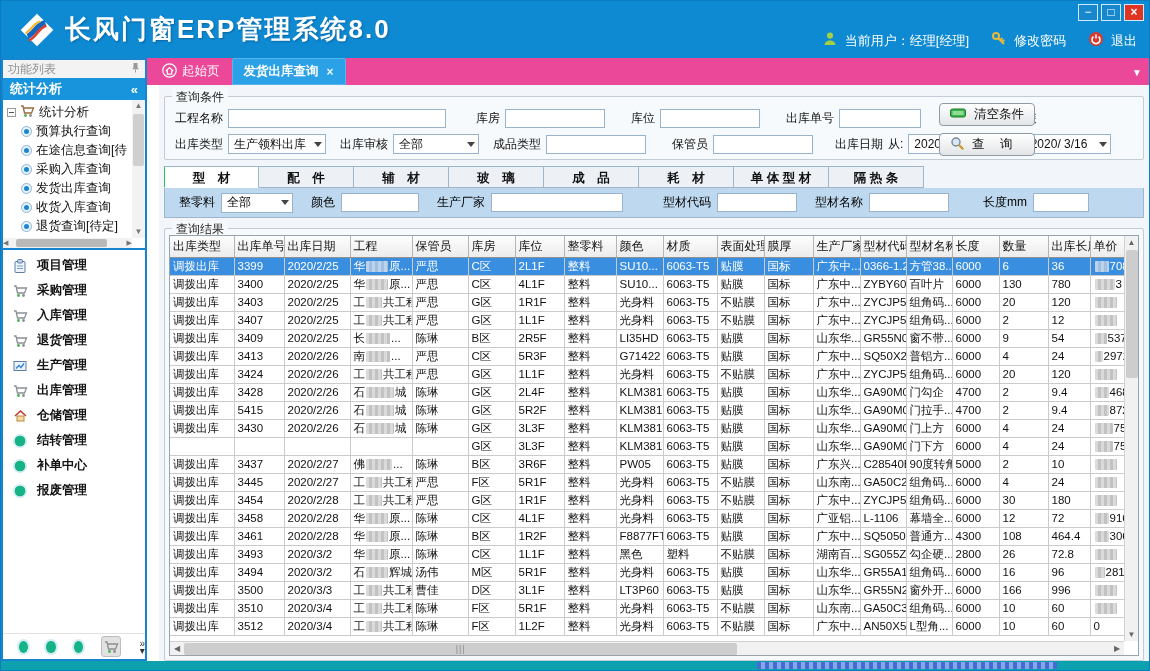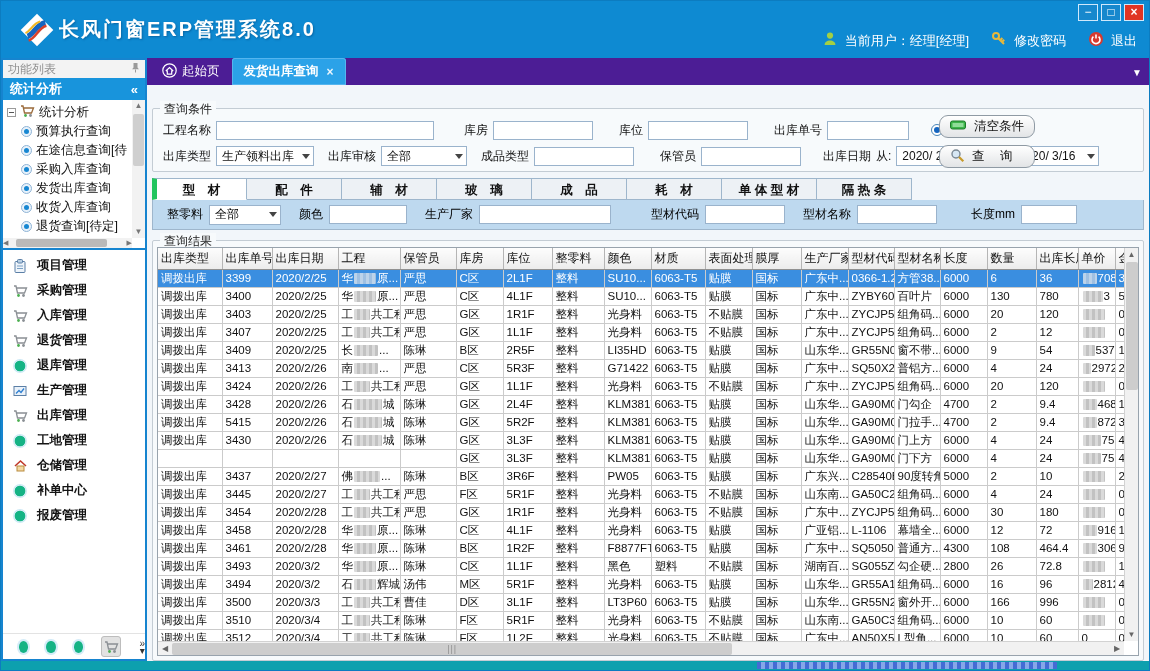--- a/index.html
+++ b/index.html
@@ -4,21 +4,21 @@
 <style>
   * { box-sizing: border-box; margin: 0; padding: 0; }
   html,body { width:1150px; height:671px; overflow:hidden;
     font-family:"Liberation Sans","DejaVu Sans",sans-serif; }
   .window { width:1150px; height:671px; display:flex; flex-direction:column;
     background:#fff; border:1px solid #0c7cc0; }
 
   
   .titlebar { height:57px; background:#0e8ad2; position:relative; display:flex; align-items:center; padding-left:14px; flex:0 0 57px;}
   .logo { width:44px; height:44px; display:flex; align-items:center; justify-content:center; }
-  .app-title { color:#fff; font-size:20px; font-weight:bold; letter-spacing:2px; margin-left:0;
+  .app-title { color:#fff; font-size:26px; font-weight:bold; letter-spacing:2px; margin-left:6px;
     text-shadow:1px 1px 2px rgba(0,60,110,.45); }
   .win-controls { position:absolute; top:3px; right:5px; display:flex; gap:3px; }
   .win-btn { width:20px; height:17px; border:1px solid #cfe8fb; color:#fff; font-size:12px; line-height:14px;
     text-align:center; background:#1788cd; cursor:pointer; }
   .win-btn.close { background:#e03423; font-weight:bold; }
   .user-row { position:absolute; right:12px; top:30px; display:flex; align-items:center; gap:7px;
     color:#fff; font-size:13px; }
   .user-row .sep { width:8px; }
 
   
@@ -56,56 +56,56 @@
   .menu-item .mi { width:16px; display:flex; justify-content:center; flex:0 0 16px;}
   .sb-dot { width:12px; height:12px; border-radius:50%; background:#15b385; box-shadow:0 0 0 2px #d4ecf8; }
   .sidebar-bottom { height:26px; flex:0 0 26px; display:flex; align-items:center; gap:18px;
     padding-left:16px; border-top:1px solid #e3e3e3; }
   .sb-btn { width:26px; height:21px; background:#e2e2e2; border:1px solid #bdbdbd; border-radius:3px;
     display:flex; align-items:center; justify-content:center; }
   .sb-more { font-size:10px; color:#333; line-height:7px; text-align:center; }
 
   
   .content { flex:1; display:flex; flex-direction:column; min-width:0; }
-  .tabstrip { height:27px; flex:0 0 27px; background:#4c1d95; display:flex; align-items:stretch;
+  .tabstrip { height:27px; flex:0 0 27px; background:#ec4899; display:flex; align-items:stretch;
     padding-left:3px; position:relative; }
   .tab { display:flex; align-items:center; gap:5px; color:#fff; font-size:12.5px; padding:0 12px; cursor:pointer;}
   .tab.active { background:#2ba2e8; font-weight:bold; border-radius:3px 3px 0 0; box-shadow:inset 0 0 0 1px #55b5ee;}
   .tab-close { font-size:12px; margin-left:3px; opacity:.9; }
   .tab-overflow { position:absolute; right:7px; top:9px; color:#fff; font-size:10px; }
 
-  .workarea { flex:1; background:#f2f6fa; padding:16px 5px 0 5px; display:flex; flex-direction:column; min-height:0;}
+  .workarea { flex:1; background:#f2f6fa; padding:4px 5px 0 5px; display:flex; flex-direction:column; min-height:0;margin-left:12px;}
   .gbox { position:relative; border:1px solid #c3ccd4; border-radius:2px; background:#f7fafc; }
   .gbox-title { position:absolute; top:-8px; left:7px; background:#f7fafc; padding:0 4px;
     font-size:12px; color:#222; }
   .qbox { margin-top:7px; height:64px; flex:0 0 64px; padding:8px 6px 2px 10px; }
   .qrow { display:flex; align-items:center; height:26px; font-size:12px; color:#111; white-space:nowrap;}
   .qrow label { margin-right:5px; }
   .qinput { height:19px; border:1px solid #9ab3cc; background:#fff; }
   .qselect { height:20px; border:1px solid #9ab3cc; background:#fff; display:flex; align-items:center;
     justify-content:space-between; padding:0 3px 0 5px; font-size:12px; cursor:pointer; }
   .darr { width:0; height:0; border-left:4px solid transparent; border-right:4px solid transparent;
     border-top:5px solid #444; }
   .radio { width:12px; height:12px; border-radius:50%; border:1px solid #4a86b8; background:#fff;
     position:relative; margin-right:4px; }
   .radio.on::after { content:""; position:absolute; left:2px; top:2px; width:6px; height:6px;
     border-radius:50%; background:#1565c0; }
   .rgroup { display:flex; align-items:center; margin-left:22px; }
   .rgroup .opt { display:flex; align-items:center; margin-right:14px; cursor:pointer; }
   .qbuttons { position:absolute; right:108px; top:6px; display:flex; flex-direction:column; gap:7px; }
-  .btn { display:flex; align-items:center; gap:7px; border:1px solid #8f9aa4; border-radius:9px;
+  .btn { display:flex; align-items:center; gap:7px; border:1px solid #8f9aa4; border-radius:4px;
     background:linear-gradient(#ffffff,#e2e4e6); padding:1px 10px; font-size:12.5px; height:23px;
     cursor:pointer; color:#111; }
   .btn.search { letter-spacing:6px; padding-right:4px; }
 
   .subtabs { display:flex; margin-top:6px; height:22px; flex:0 0 22px; }
   .subtab { min-width:95px; text-align:center; font-size:12.5px; font-weight:bold; color:#111;
     border:1px solid #9eb6cc; border-bottom:1px solid #9eb6cc; background:#edf1f5; padding-top:3px;
     border-left:none; cursor:pointer; }
-  .subtab:first-child { border-left:5px solid #22c55e; }
+  .subtab:first-child { border-left:1px solid #22c55e; }
   .subtab.active { background:#fff; border-bottom:1px solid #fff; }
   .filter-row { height:30px; flex:0 0 30px; background:#bed9ef; border:1px solid #9eb6cc; border-top:none;
     display:flex; align-items:center; font-size:12px; padding:0 12px; white-space:nowrap; }
   .filter-row label { margin:0 6px 0 18px; }
   .filter-row label:first-child { margin-left:2px; }
 
   .rbox { margin-top:10px; flex:1; min-height:0; padding:6px 4px 4px 4px; background:#f7fafc;
     display:flex; flex-direction:column; }
   .grid-wrap { flex:1; min-height:0; position:relative; border:1px solid #98a3ad; background:#fff; overflow:hidden; }
   .grid-scroll { position:absolute; left:0; top:0; right:14px; bottom:14px; overflow:hidden; }
@@ -290,62 +290,53 @@
                 <path d="M1 2h2l1.5 7h7l2-5H4" fill="none" stroke="#8a8f94" stroke-width="1.3"></path>
                 <circle cx="5.5" cy="11.5" r="1.4" fill="#4caf50"></circle>
                 <circle cx="10.5" cy="11.5" r="1.4" fill="#8a8f94"></circle>
               </svg>
             </span>
             <span>退货管理</span>
           </div>
           <div class="menu-item">
             <span class="mi">
               <svg width="14" height="14">
-                <circle cx="7" cy="7" r="5.5" fill="#15b385"></circle>
-                <circle cx="7" cy="7" r="6.4" fill="none" stroke="#cde9f6" stroke-width="1.2"></circle>
-              </svg>
-            </span>
-            <span>退库管理</span>
-          </div>
-          <div class="menu-item">
-            <span class="mi">
-              <svg width="14" height="14">
                 <rect x="1" y="2.5" width="12" height="9" fill="#eaf2fa" stroke="#5b7fa6"></rect>
                 <path d="M3 9.5l3-3 2 2 3-4" stroke="#2f7fd0" fill="none" stroke-width="1.3"></path>
               </svg>
             </span>
             <span>生产管理</span>
           </div>
           <div class="menu-item">
             <span class="mi">
               <svg width="15" height="14">
                 <path d="M1 2h2l1.5 7h7l2-5H4" fill="none" stroke="#8a8f94" stroke-width="1.3"></path>
                 <circle cx="5.5" cy="11.5" r="1.4" fill="#4caf50"></circle>
                 <circle cx="10.5" cy="11.5" r="1.4" fill="#8a8f94"></circle>
               </svg>
             </span>
             <span>出库管理</span>
           </div>
           <div class="menu-item">
             <span class="mi">
+              <svg width="15" height="14">
+                <path d="M2 7 L7.5 2 L13 7" fill="none" stroke="#c0392b" stroke-width="1.6"></path>
+                <rect x="4" y="7" width="7" height="5" fill="#f3d9a4" stroke="#b98b3e"></rect>
+              </svg>
+            </span>
+            <span>仓储管理</span>
+          </div>
+          <div class="menu-item">
+            <span class="mi">
               <svg width="14" height="14">
                 <circle cx="7" cy="7" r="5.5" fill="#15b385"></circle>
                 <circle cx="7" cy="7" r="6.4" fill="none" stroke="#cde9f6" stroke-width="1.2"></circle>
               </svg>
             </span>
-            <span>工地管理</span>
-          </div>
-          <div class="menu-item">
-            <span class="mi">
-              <svg width="15" height="14">
-                <path d="M2 7 L7.5 2 L13 7" fill="none" stroke="#c0392b" stroke-width="1.6"></path>
-                <rect x="4" y="7" width="7" height="5" fill="#f3d9a4" stroke="#b98b3e"></rect>
-              </svg>
-            </span>
-            <span>仓储管理</span>
+            <span>结转管理</span>
           </div>
           <div class="menu-item">
             <span class="mi">
               <svg width="14" height="14">
                 <circle cx="7" cy="7" r="5.5" fill="#15b385"></circle>
                 <circle cx="7" cy="7" r="6.4" fill="none" stroke="#cde9f6" stroke-width="1.2"></circle>
               </svg>
             </span>
             <span>补单中心</span>
           </div>

